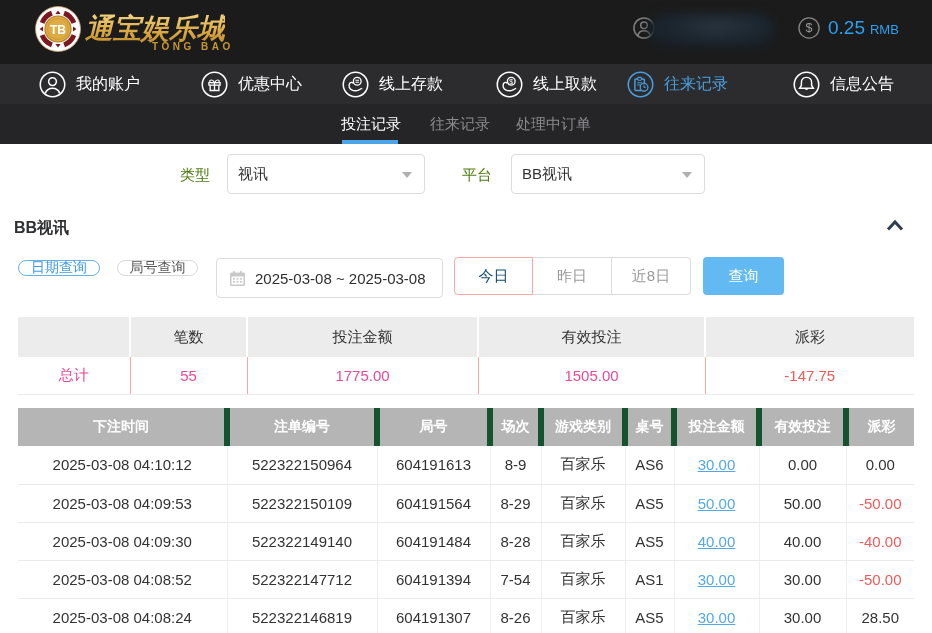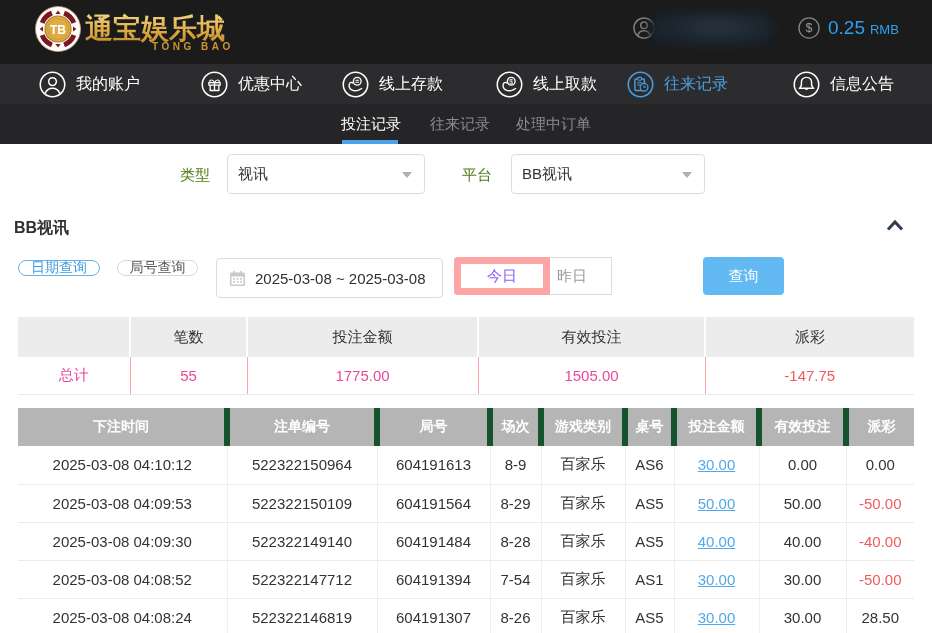--- a/index.html
+++ b/index.html
@@ -18,21 +18,21 @@
   .navitem svg { margin-right:10px; }
   .navitem.active { color:#4a9ede; }
 
   .tab { position:absolute; top:104px; height:40px; line-height:40px; font-size:15px; color:#8a8a8f; }
   .tab.active { color:#fff; }
   .tabline { position:absolute; height:4px; background:#4da3e8; }
 
   
   #logotext { left:85px; top:10px; font-size:28px; font-weight:bold;
     background:linear-gradient(180deg,#f7dc8e 0%,#dcaa42 55%,#bb862c 100%);
-    -webkit-background-clip:text; background-clip:text; -webkit-text-fill-color:transparent; }
+    -webkit-background-clip:text; background-clip:text;font-style:italic; -webkit-text-fill-color:transparent; }
   #logosub { left:152px; top:41px; color:#c9952f; font-size:10px; font-weight:bold; letter-spacing:3.5px; }
 
   #blurbox { left:648px; top:13px; width:126px; height:34px; border-radius:17px;
     background:radial-gradient(ellipse at 55% 40%, #28343f 0%, #1b242d 55%, #161b21 100%); filter:blur(4px); }
   #balance { left:828px; top:17px; color:#2da0f0; font-size:19px; }
   #balance small { font-size:13px; margin-left:5px; }
 
   
   .flabel { font-size:15px; color:#4d7c0f; }
   .select { position:absolute; height:40px; border:1px solid #dcdcdc; border-radius:4px;
@@ -47,21 +47,21 @@
     font-size:14px; display:flex; align-items:center; justify-content:center; }
   #pill1 { left:18px; top:260px; width:82px; border:1px solid #62b1e8; color:#3d9be0; }
   #pill2 { left:117px; top:260px; width:81px; border:1px solid #d9d9d9; color:#555; }
 
   #dateinput { left:216px; top:258px; width:227px; height:40px; border:1px solid #dcdcdc;
     border-radius:4px; background:#fff; display:flex; align-items:center; }
   #dateinput .txt { font-size:15px; color:#2f2f2f; margin-left:9px; }
 
   .grp { position:absolute; top:257px; height:38px; background:#fff; border:1px solid #dcdcdc;
     font-size:15px; color:#999; display:flex; align-items:center; justify-content:center; }
-  #g1 { left:454px; width:96px; border:7px solid #fca5a5; color:#8b5cf6; border-radius:4px 0 0 4px; z-index:2; }
+  #g1 { left:454px; width:79px; border:1px solid #fca5a5; color:#0c4a6e; border-radius:4px 0 0 4px; z-index:2; }
   #g2 { left:533px; width:79px; border-left:none; }
   #g3 { left:612px; width:79px; border-left:none; border-radius:0 4px 4px 0; }
   #qbtn { left:703px; top:257px; width:81px; height:38px; background:#63b9f2; color:#fff;
     font-size:15px; border-radius:4px; display:flex; align-items:center; justify-content:center; }
 
   
   table { border-collapse:collapse; table-layout:fixed; }
   #sum { left:18px; top:317px; width:896px; }
   #sum th { background:#ececec; height:40px; font-size:15px; font-weight:normal; color:#333;
     border-right:2px solid #fff; }
@@ -203,20 +203,21 @@
           <rect x="11" y="8" width="2" height="1.6"></rect>
         <rect x="4" y="11" width="2" height="1.6"></rect>
           <rect x="7.5" y="11" width="2" height="1.6"></rect>
           <rect x="11" y="11" width="2" height="1.6"></rect>
       </g>
     </svg>
     <span class="txt">2025-03-08 ~ 2025-03-08</span>
   </div>
   <div id="g1" class="grp">今日</div>
   <div id="g2" class="grp">昨日</div>
+  <div id="g3" class="grp">近8日</div>
   <div id="qbtn" class="abs">查询</div>
 
   <table id="sum" class="abs">
     <colgroup>
         <col style="width:112px">
         <col style="width:117px">
         <col style="width:231px">
         <col style="width:227px">
         <col style="width:209px">
       </colgroup>

